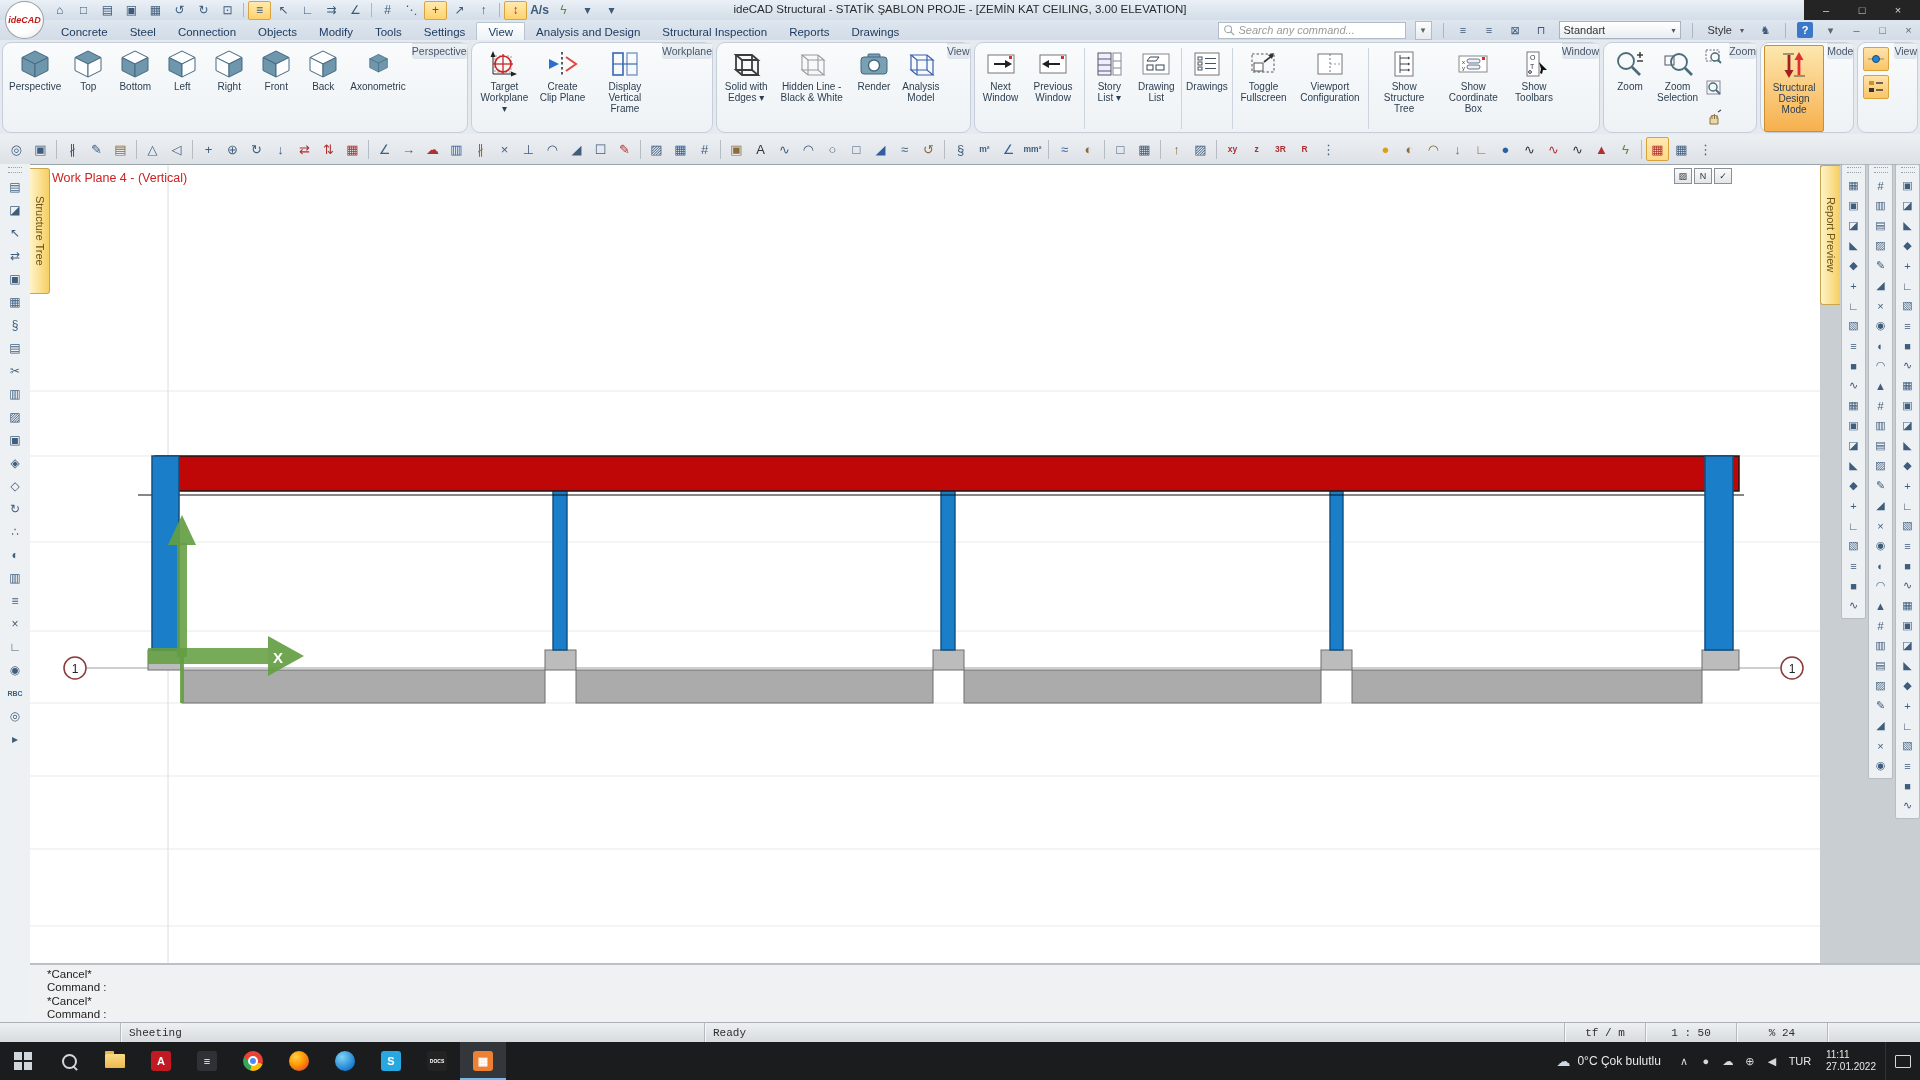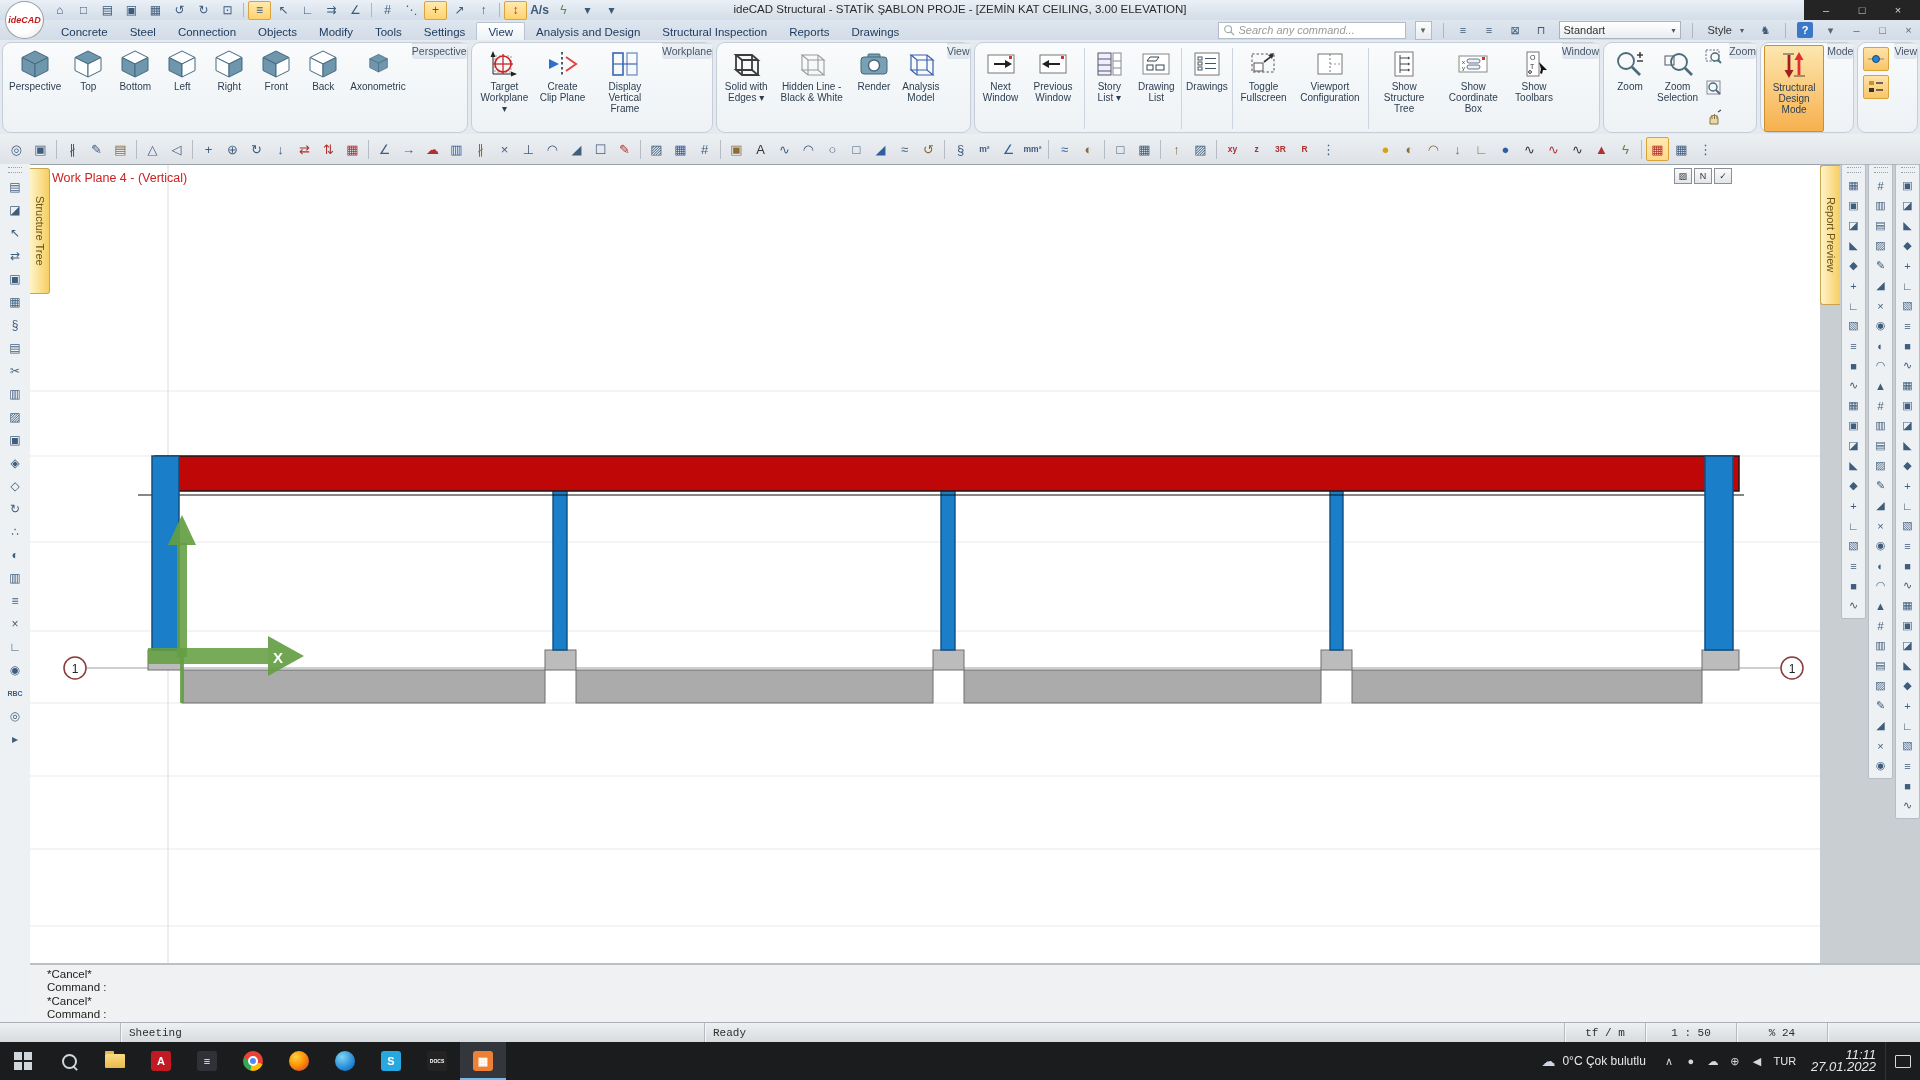--- a/index.html
+++ b/index.html
@@ -114,21 +114,21 @@
   .circ{width:20px;height:20px;border-radius:50%;position:relative;}
   .ic-chrome{background:conic-gradient(#ea4335 0 30%,#fbbc05 30% 55%,#34a853 55% 80%,#ea4335 80% 100%);}
   .ic-chrome::after{content:"";position:absolute;inset:5px;border-radius:50%;background:#4a8af4;border:2px solid #fff;}
   .ic-firefox{background:radial-gradient(circle at 35% 30%,#ffd24a,#ff9500 45%,#e3562a 80%);}
   .ic-edge{background:radial-gradient(circle at 35% 30%,#7fd4f2,#1a7fd4 70%);}
   .tb-right{margin-left:auto;display:flex;align-items:center;height:38px;}
   .weather{display:flex;align-items:center;gap:7px;font-size:12px;padding:0 12px;white-space:nowrap;}
   .tray{display:flex;align-items:center;}
   .tricon{width:22px;text-align:center;font-size:11px;color:#d8d8d8;}
   .lang{width:34px;text-align:center;font-size:11px;}
-  .clock{font-size:13px;line-height:12.5px;text-align:right;padding:0 9px;font-style:italic;}
+  .clock{font-size:10px;line-height:12.5px;text-align:left;padding:0 9px;}
   .notif{width:34px;height:38px;display:flex;align-items:center;justify-content:center;border-left:1px solid #333;}
   .notif span{width:14px;height:11px;border:1.5px solid #d8d8d8;border-radius:1px;}
 </style>
 </head>
 <body>
 
 <div id="app">
 
   <div class="titlebar">
     <div class="logo">ideCAD</div>

